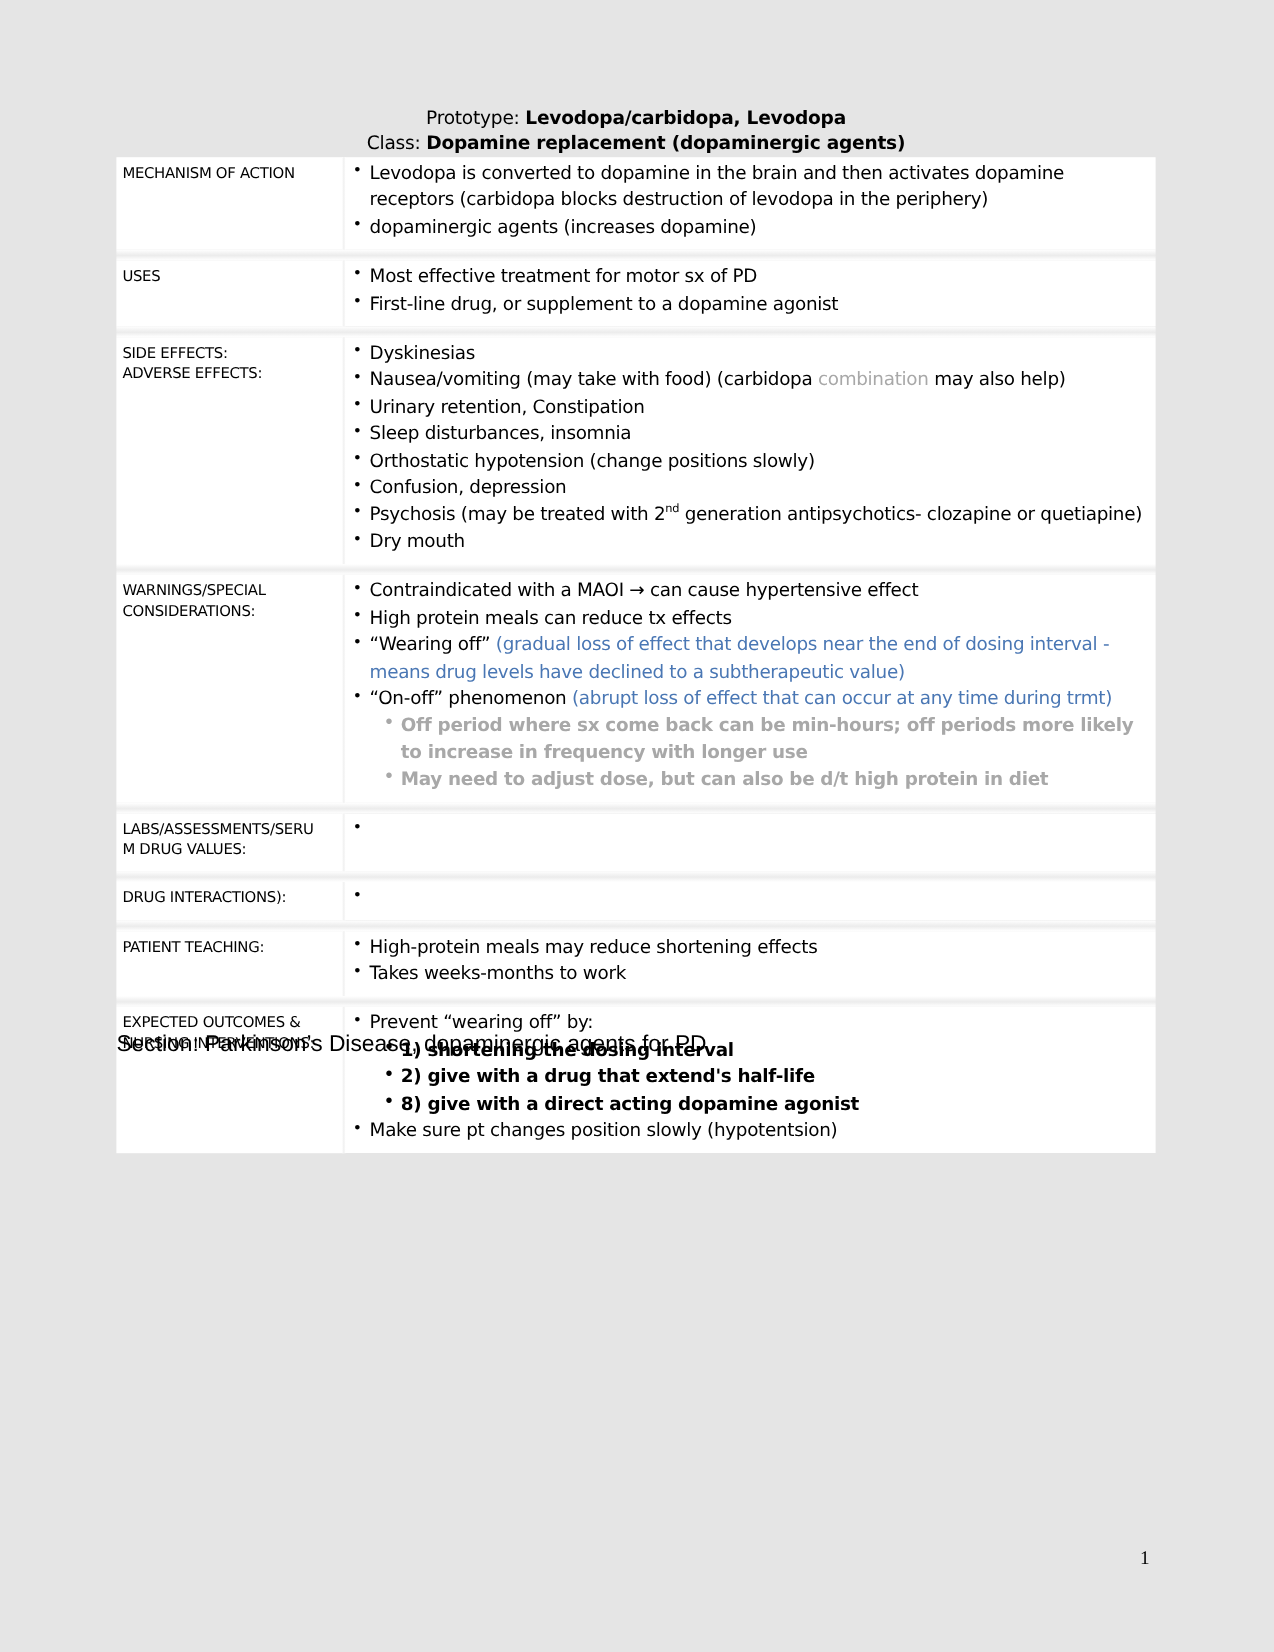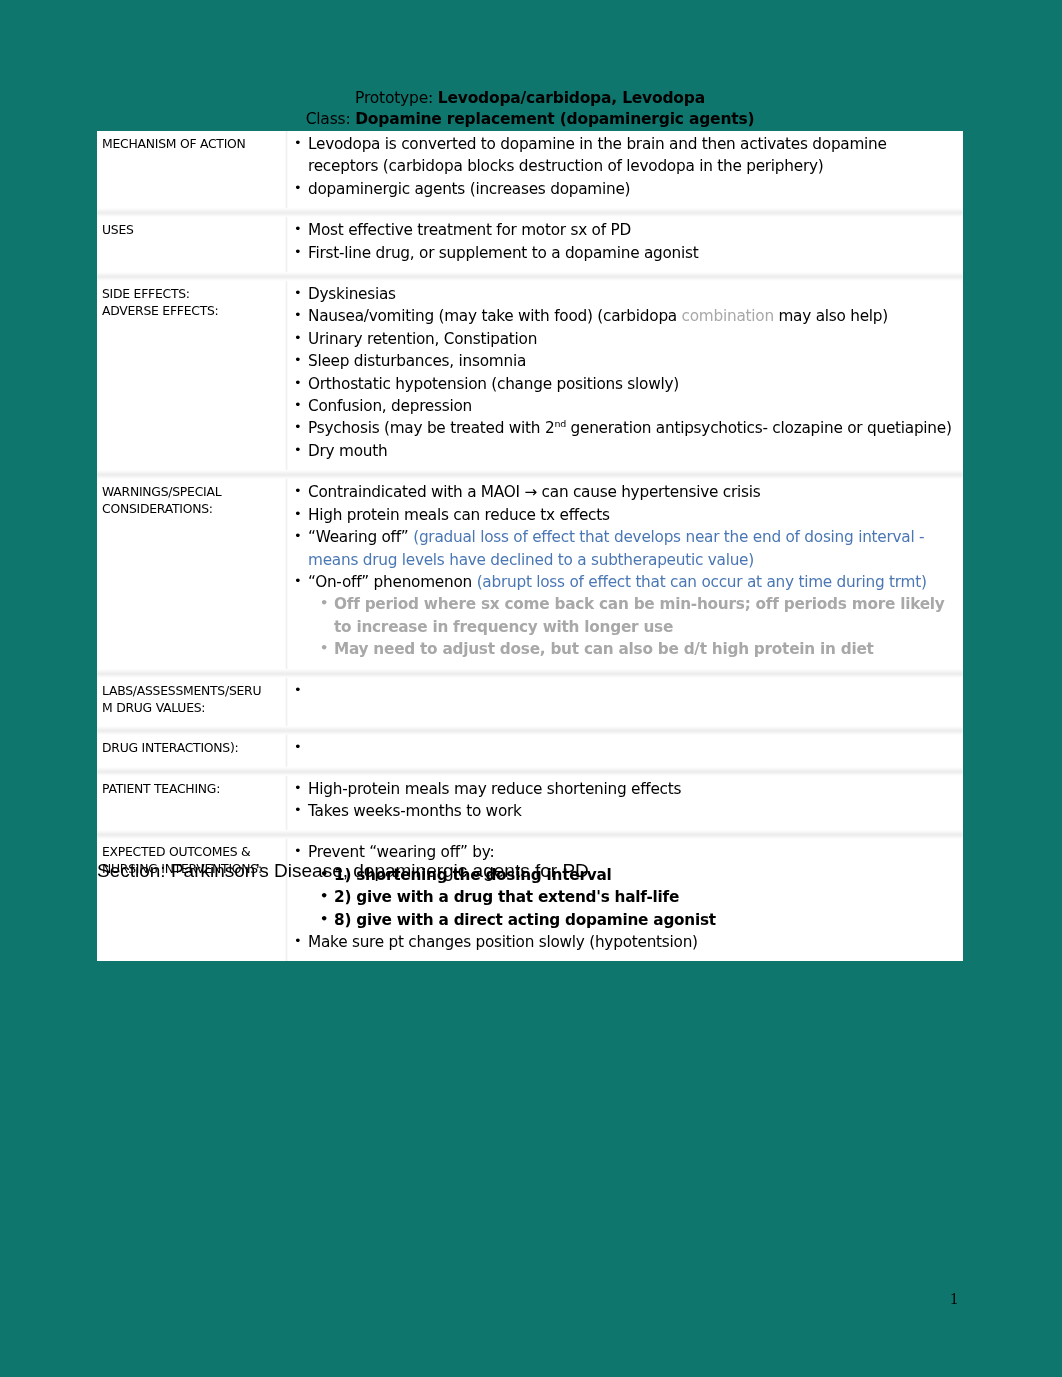--- a/index.html
+++ b/index.html
@@ -13,21 +13,21 @@
     position: relative;
     font-family: "Liberation Sans", sans-serif;
     -webkit-font-smoothing: antialiased;
   }
 
   .page {
     position: absolute;
     left: 0; top: 0;
     width: 1062px;
     height: 1377px;
-    background: #0f766e;
+    background: #e5e5e5;
     overflow: hidden;
   }
 
   
   .doc-head {
     position: absolute;
     left: 97px;
     top: 88px;
     width: 866px;
     text-align: center;
@@ -243,21 +243,21 @@
             <div class="sep"></div>
           </td>
         </tr>
         <tr>
           <td class="label-cell">
             <span class="lab-line">WARNINGS/SPECIAL</span>
             <span class="lab-line">CONSIDERATIONS:</span>
           </td>
           <td class="body-cell">
             <ul class="bl">
-              <li class="black">Contraindicated with a MAOI → can cause hypertensive crisis</li>
+              <li class="black">Contraindicated with a MAOI → can cause hypertensive effect</li>
               <li class="black">High protein meals can reduce tx effects</li>
               <li class="black"><span class="black">“Wearing off” </span><span class="blue">(gradual loss of effect that develops near the end of dosing interval - means drug levels have declined to a subtherapeutic value)</span></li>
               <li class="black"><span class="black">“On-off” phenomenon </span><span class="blue">(abrupt loss of effect that can occur at any time during trmt)</span><ul class="bl2">
                   <li class="grey">Off period where sx come back can be min-hours; off periods more likely to increase in frequency with longer use</li>
                   <li class="grey">May need to adjust dose, but can also be d/t high protein in diet</li>
                 </ul></li>
             </ul>
           </td>
         </tr>
         <tr>

